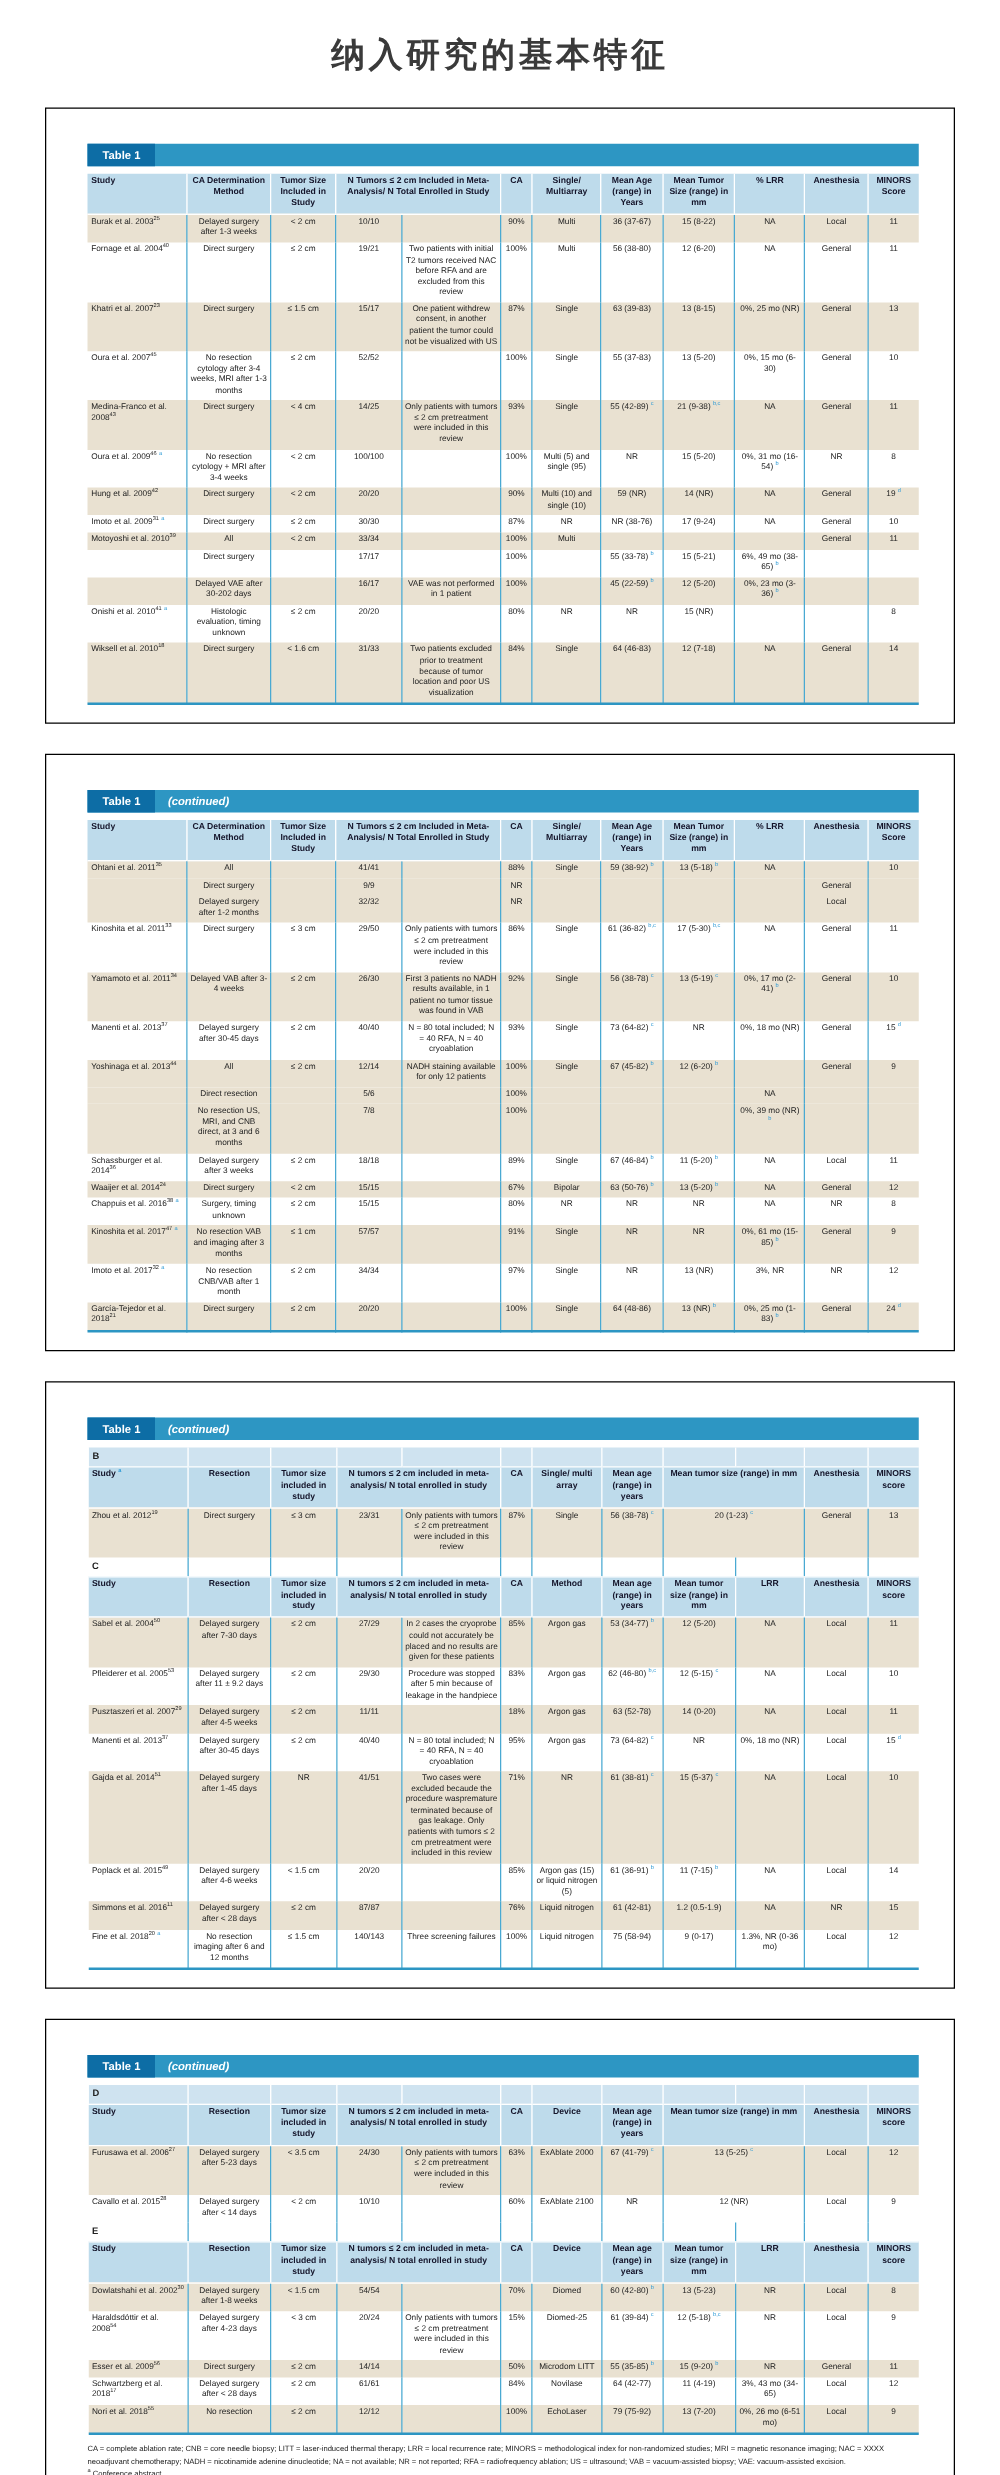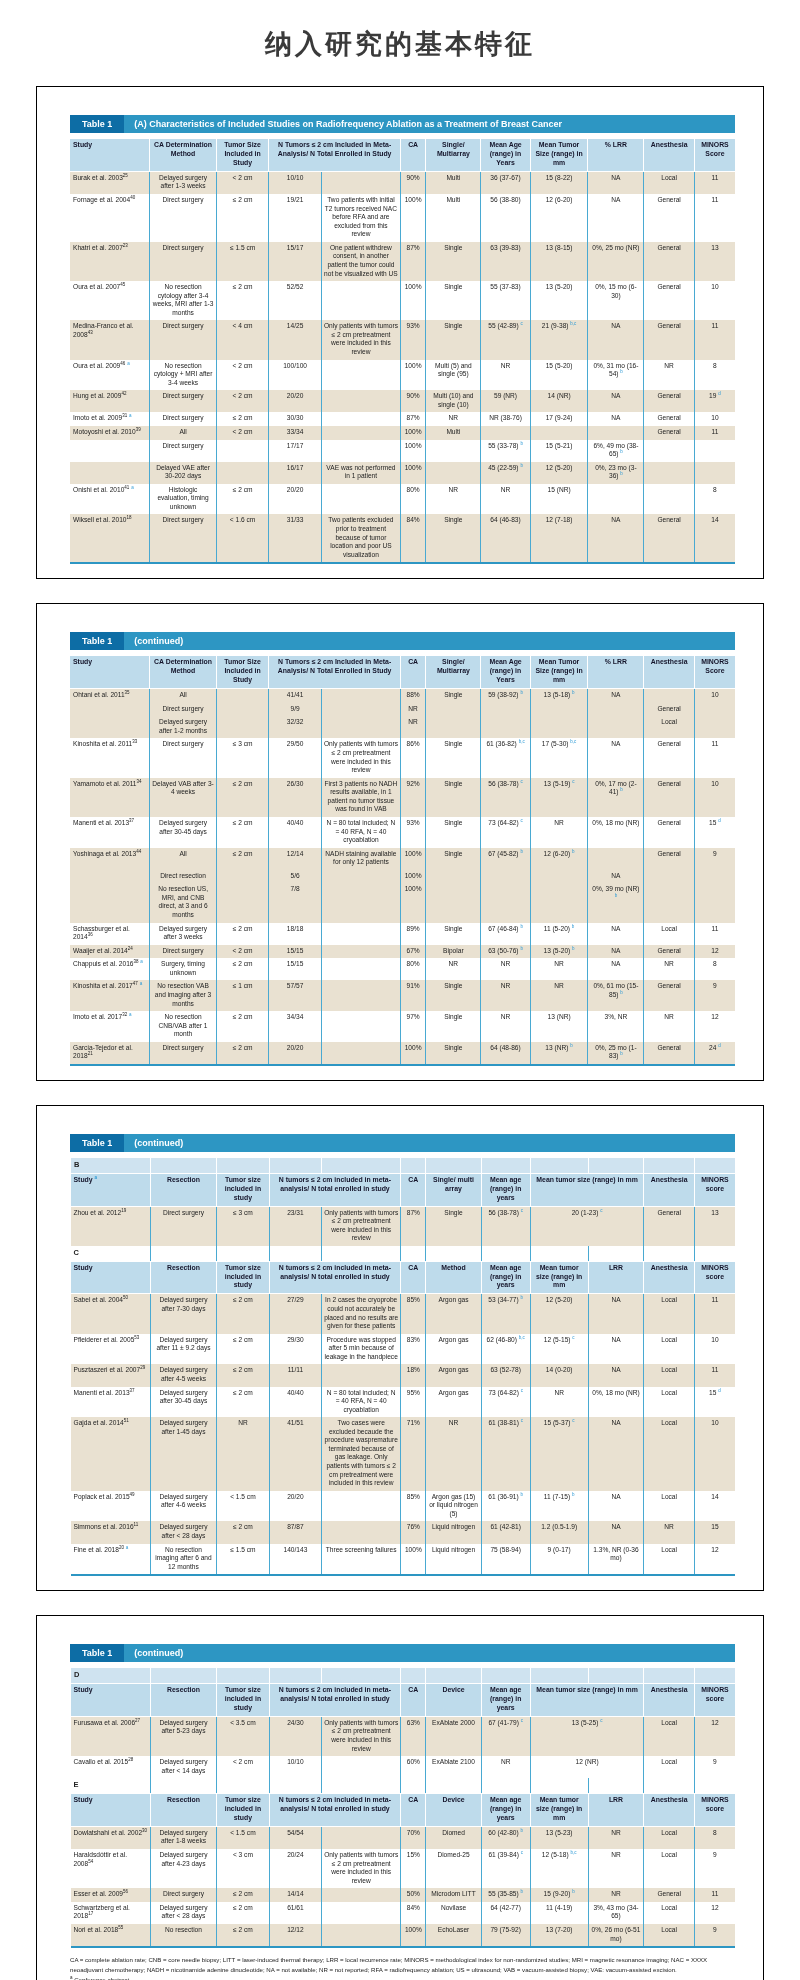--- a/index.html
+++ b/index.html
@@ -3,21 +3,21 @@
 <meta charset="utf-8">
 <style>
   html,body{margin:0;padding:0;background:#fff;}
   body{width:800px;font-family:"Liberation Sans","DejaVu Sans",sans-serif;color:#222;}
   .page-title{text-align:center;font-size:27px;font-weight:600;color:#3a3a3a;letter-spacing:3px;margin:26px 0 24px 0;}
   .block{box-sizing:border-box;width:728px;margin:0 0 24px 36px;border:1px solid #000;background:#fff;padding:28px 28px 14px 33px;}
   .block.last{margin-bottom:18px;}
   .bar{display:flex;background:#2d96c3;color:#fff;margin-bottom:6px;}
   .bar-label{background:#0d6da5;font-weight:bold;font-size:9px;padding:4px 12px;white-space:nowrap;}
   .bar-caption{font-weight:bold;font-size:9px;padding:4px 10px;}
-  .bar-caption.it{}
+  .bar-caption.it{font-style:italic;}
   table{border-collapse:collapse;table-layout:fixed;width:100%;border-bottom:2px solid #2d96c3;}
   td{border-left:1px solid #49a9d2;padding:2px 2px 3px 2px;vertical-align:top;text-align:center;font-size:6.6px;line-height:1.3;word-wrap:break-word;}
   tr td:first-child{border-left:none;text-align:left;padding-left:3px;}
   td.hc{background:#bedbeb;font-weight:bold;color:#14142a;border-left:1px solid #fff;font-size:6.9px;border-bottom:1px solid #fff;}
   tr.lr td{font-weight:bold;font-size:7.5px;text-align:left;border-bottom:1px solid #fff;}
   tr.lr.lb td{background:#cfe3f0;border-left:1px solid #fff;}
   tr.odd td{background:#e9e1d1;}
   tr.lr.lb.odd td,{background:#cfe3f0;}
   sup{font-size:4.5px;line-height:0;}
   sup.blue{color:#2e9bd6;}
@@ -26,21 +26,20 @@
 </style>
 </head>
 <body>
 
 <h1 class="page-title">纳入研究的基本特征</h1>
 
 <main>
     <div class="block">
       <div class="bar">
         <span class="bar-label">Table 1</span>
-        <span class="bar-caption">(A) Characteristics of Included Studies on Radiofrequency Ablation as a Treatment of Breast Cancer</span>
       </div>
       <table>
         <colgroup>
           <col style="width: 12%;">
           <col style="width: 10%;">
           <col style="width: 7.9%;">
           <col style="width: 7.9%;">
           <col style="width: 11.9%;">
           <col style="width: 3.8%;">
           <col style="width: 8.3%;">

